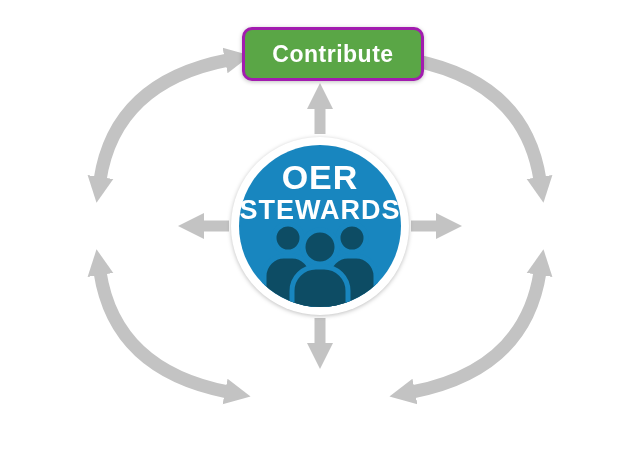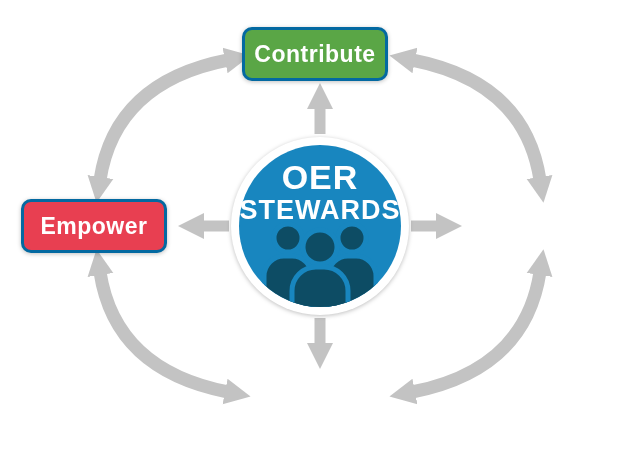--- a/index.html
+++ b/index.html
@@ -11,23 +11,23 @@
   .canvas{
     position:relative;
     width:640px;height:452px;
     background:#ffffff;
     font-family:"Liberation Sans", sans-serif;
     overflow:hidden;
   }
   .layer{position:absolute;left:0;top:0;width:640px;height:452px;}
   .node{
     position:absolute;
-    width:146px;height:54px;
+    width:182px;height:54px;
     box-sizing:border-box;
-    border:3px solid #0369a1;
+    border:3px solid #a21caf;
     border-radius:10px;
     display:flex;align-items:center;justify-content:center;
     color:#ffffff;
     font-weight:bold;
     font-size:23px;
     letter-spacing:.5px;
     box-shadow:0 1px 4px rgba(0,0,0,.25);
   }
   .node-top{left:242px;top:27px;}
   .node-right{left:468px;top:199px;}
@@ -91,17 +91,14 @@
           <circle class="person" cx="320" cy="247" r="17"></circle>
           <rect class="person" x="292" y="267" width="56" height="70" rx="24"></rect>
         </g>
       </g>
     </g>
   </svg>
 
   <div class="node node-top" style="background: rgb(90, 166, 70);">
     <span>Contribute</span>
   </div>
-  <div class="node node-left" style="background: rgb(232, 63, 81);">
-    <span>Empower</span>
-  </div>
 
 </div>
 
 </body></html>

